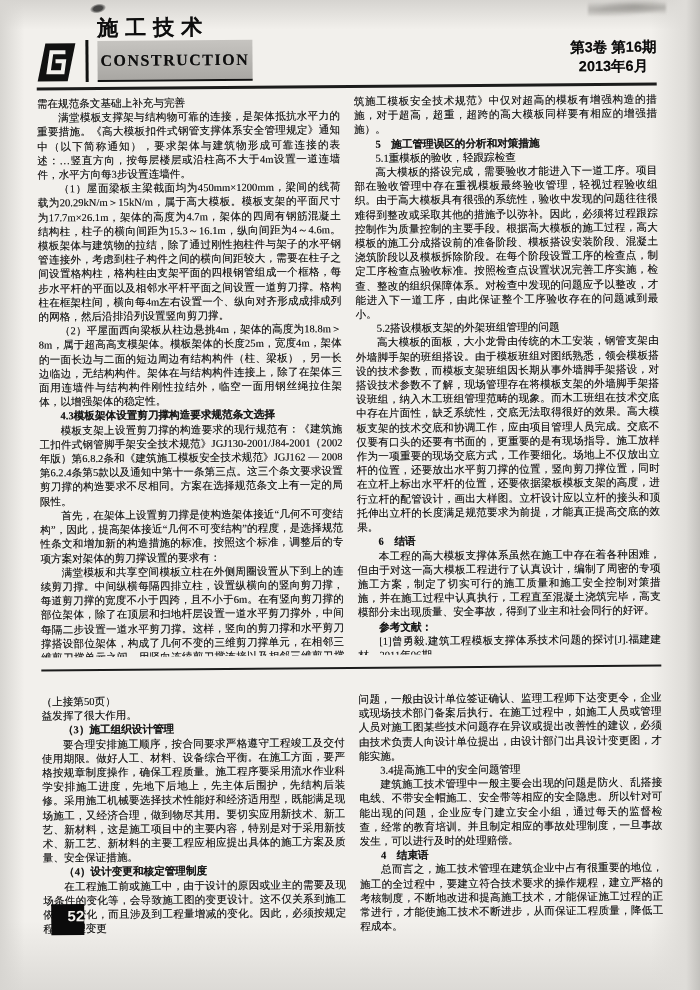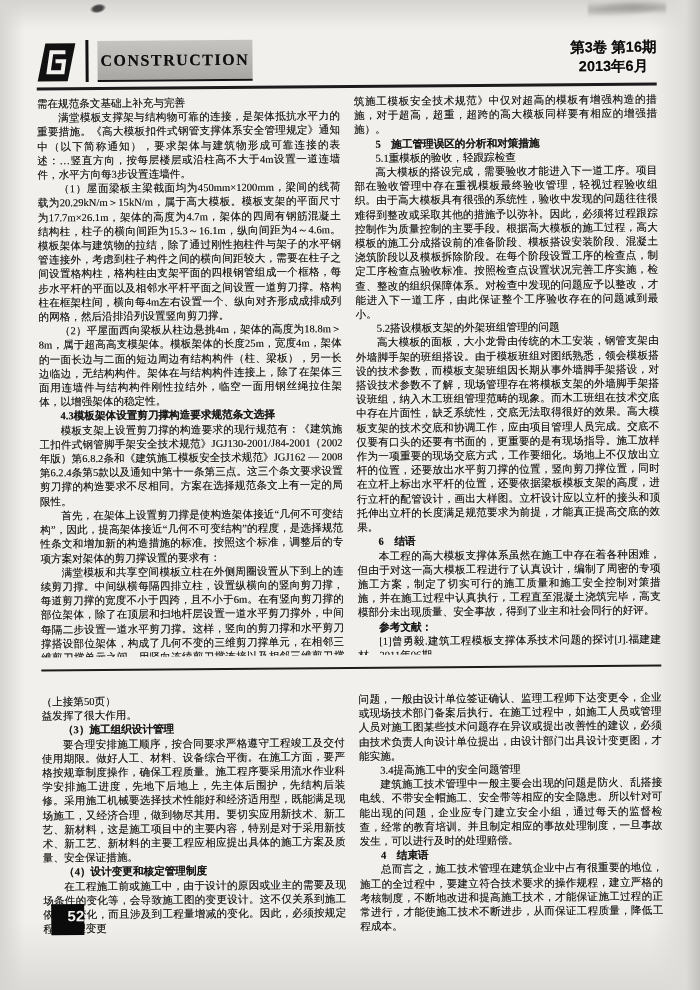--- a/index.html
+++ b/index.html
@@ -91,20 +91,21 @@
   <div class="content">
 
     <div class="hdr">
       <div class="brand">
         <svg class="logo-icon" viewBox="0 0 40 40" aria-hidden="true">
           <path d="M9 1 L39 1 L31 39 L1 39 Z" fill="#111"></path>
           <path d="M29 10 L15 10 L12 30 L26 30 L27.5 19 L19 19" fill="none" stroke="#f2f0ec" stroke-width="4"></path>
         </svg>
         <div class="brand-bar"></div>
         <div>
+          <div class="brand-cn">施工技术</div>
           <div class="brand-en">CONSTRUCTION</div>
         </div>
       </div>
       <div class="issue">
         <div>第3卷  第16期</div>
         <div>2013年6月</div>
       </div>
     </div>
     <div class="rule"></div>
 

